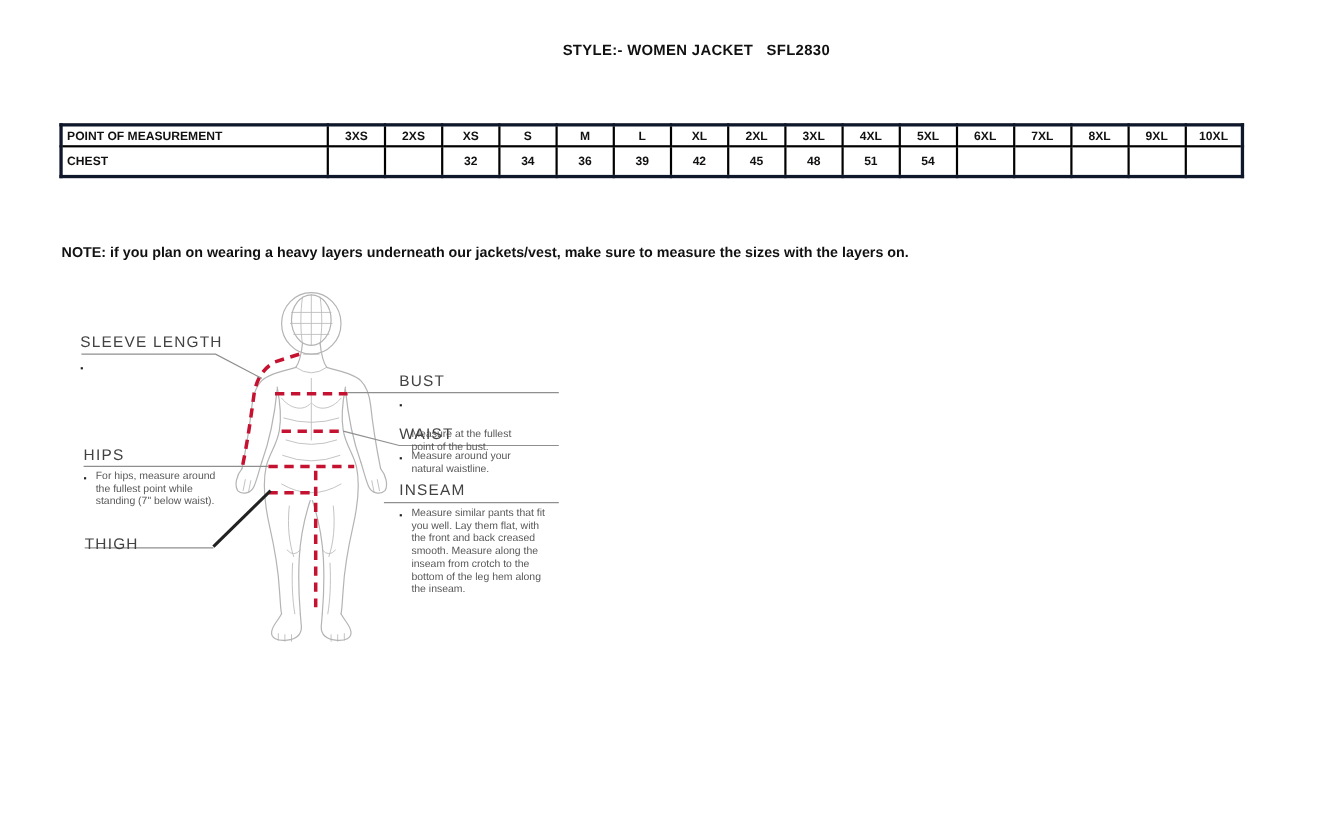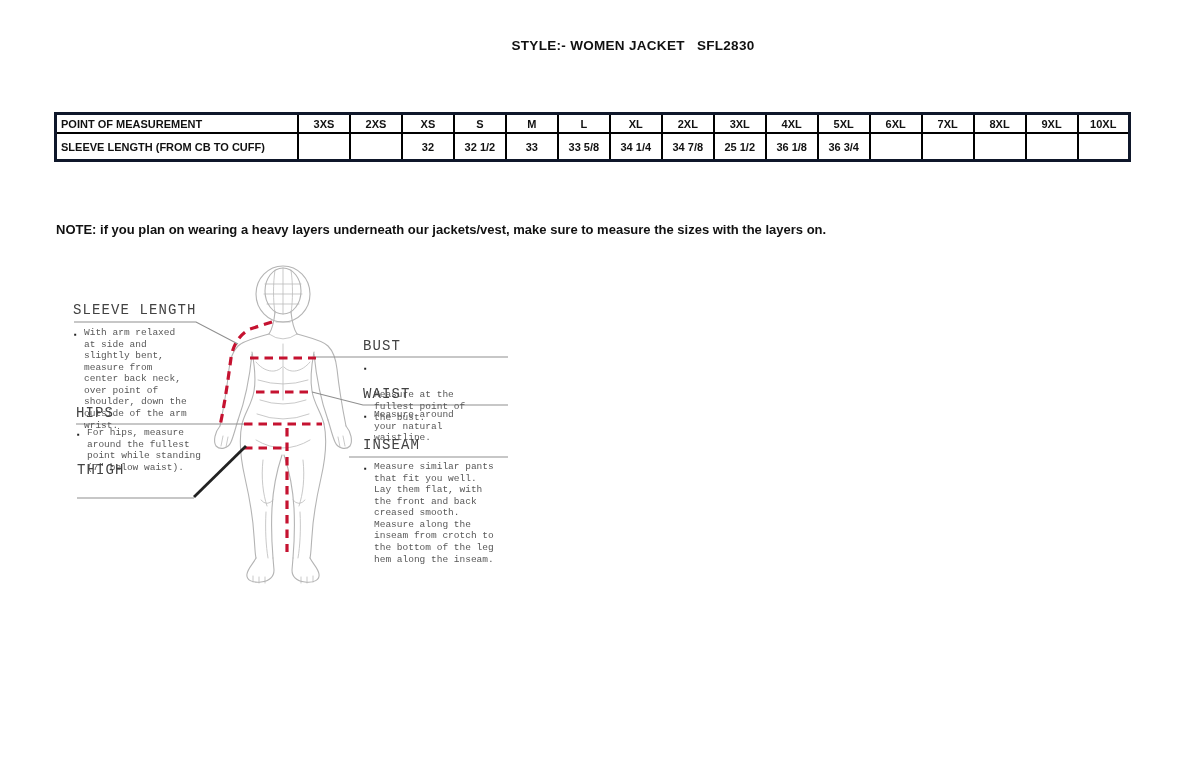--- a/index.html
+++ b/index.html
@@ -21,21 +21,21 @@
   }
   table.size th, table.size td{
     border:2px solid #000;padding:0 3px;height:25px;
     text-align:center;font-weight:bold;white-space:nowrap;overflow:hidden;
   }
   table.size thead th{height:17px;}
   table.size .lbl{width:233px;text-align:left;padding-left:4px;}
   
   .note{position:absolute;left:56px;top:222px;font-weight:bold;font-size:13px;color:#111;}
   
-  .diagram{position:absolute;left:60px;top:250px;width:470px;height:365px;font-family:Liberation Mono, monospace;}
+  .diagram{position:absolute;left:60px;top:250px;width:470px;height:365px;}
   .diagram svg{position:absolute;left:0;top:0;}
   .fig{stroke:var(--figure-line,#b4b4b4);fill:none;stroke-width:1.1;stroke-linecap:round;}
   .fig2{stroke:var(--figure-line,#b4b4b4);fill:none;stroke-width:.8;opacity:.9;stroke-linecap:round;}
   .red{stroke:var(--measure-line,#c51230);fill:none;stroke-width:3.2;stroke-dasharray:8.5 6;}
   .ptr{stroke:var(--pointer-line,#8f8f8f);fill:none;stroke-width:1.1;}
   .blk{stroke:var(--thigh-pointer,#222222);fill:none;stroke-width:2.8;}
   .sec{position:absolute;}
   .sec-h{font-size:14px;color:#424242;letter-spacing:1.1px;height:20px;white-space:nowrap;}
   .sec-b{display:flex;}
   .sec-b .blt{width:11px;flex:none;font-size:8px;line-height:11px;color:#222;padding-top:2px;}
@@ -63,32 +63,32 @@
         <th>5XL</th>
         <th>6XL</th>
         <th>7XL</th>
         <th>8XL</th>
         <th>9XL</th>
         <th>10XL</th>
       </tr>
   </thead>
   <tbody>
       <tr>
-        <th class="lbl">SLEEVE LENGTH (FROM CB TO CUFF)</th>
+        <th class="lbl">CHEST</th>
         <td></td>
         <td></td>
         <td>32</td>
-        <td>32 1/2</td>
-        <td>33</td>
-        <td>33 5/8</td>
-        <td>34 1/4</td>
-        <td>34 7/8</td>
-        <td>25 1/2</td>
-        <td>36 1/8</td>
-        <td>36 3/4</td>
+        <td>34</td>
+        <td>36</td>
+        <td>39</td>
+        <td>42</td>
+        <td>45</td>
+        <td>48</td>
+        <td>51</td>
+        <td>54</td>
         <td></td>
         <td></td>
         <td></td>
         <td></td>
         <td></td>
       </tr>
     </tbody>
 </table>
 
 <div class="note">NOTE: if you plan on wearing a heavy layers underneath our jackets/vest, make sure to measure the sizes with the layers on.</div>
@@ -179,33 +179,32 @@
       <path class="ptr" d="M252,142 L303,155 L448,155"></path>
       <path class="ptr" d="M289,207 L448,207"></path>
     </g>
     <path class="blk" d="M134,247 L186,196"></path>
   </svg>
 
   <div class="sec" style="left:13px;top:52px;">
     <div class="sec-h">SLEEVE LENGTH</div>
     <div class="sec-b" style="margin-top:5px;">
       <span class="blt">▪</span>
-      <p style="width:108px;">With arm relaxed at side and slightly bent, measure from center back neck, over point of shoulder, down the outside of the arm wrist.</p>
     </div>
   </div>
 
   <div class="sec" style="left:16px;top:155px;">
     <div class="sec-h">HIPS</div>
     <div class="sec-b" style="margin-top:2px;">
       <span class="blt">▪</span>
       <p style="width:116px;">For hips, measure around the fullest point while standing (7" below waist).</p>
     </div>
   </div>
 
-  <div class="sec" style="left:17px;top:212px;">
+  <div class="sec" style="left:17px;top:236px;">
     <div class="sec-h">THIGH</div>
   </div>
 
   <div class="sec" style="left:303px;top:88px;">
     <div class="sec-h">BUST</div>
     <div class="sec-b" style="margin-top:3px;">
       <span class="blt">▪</span>
       <p style="width:108px;margin-top:28px;">Measure at the fullest point of the bust.</p>
     </div>
   </div>

